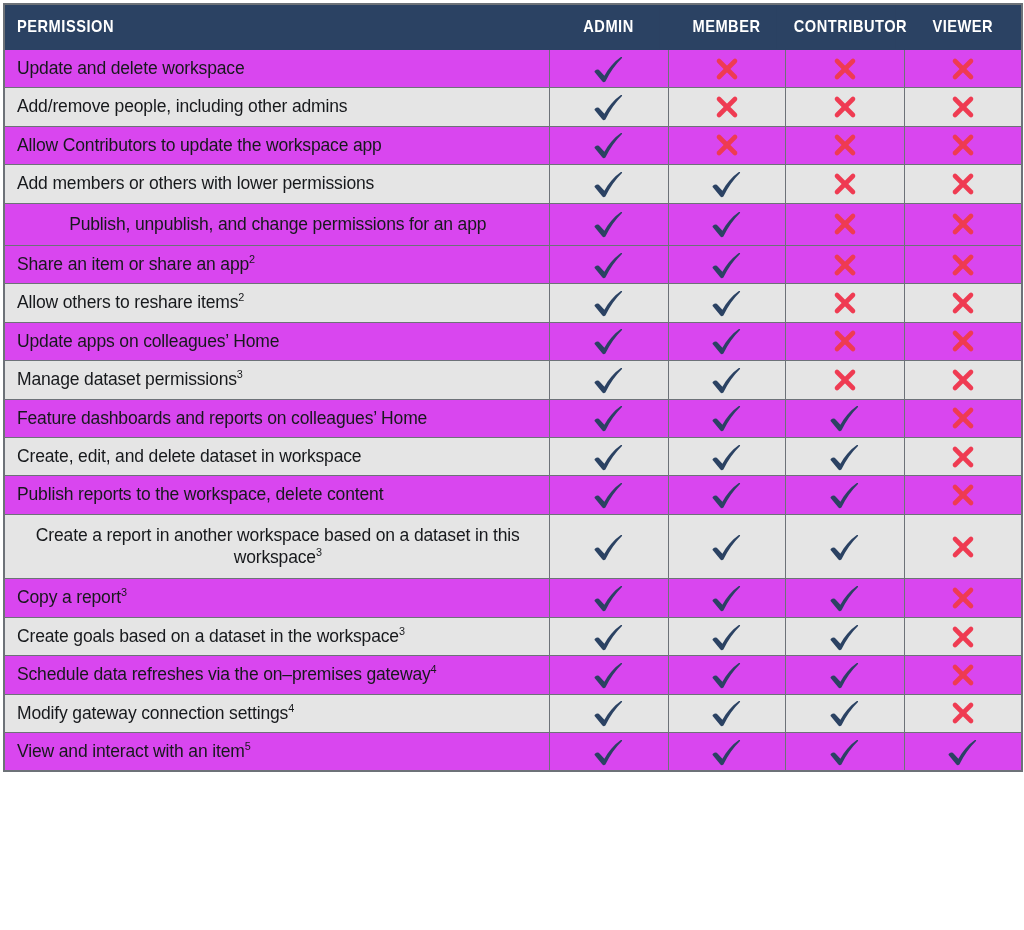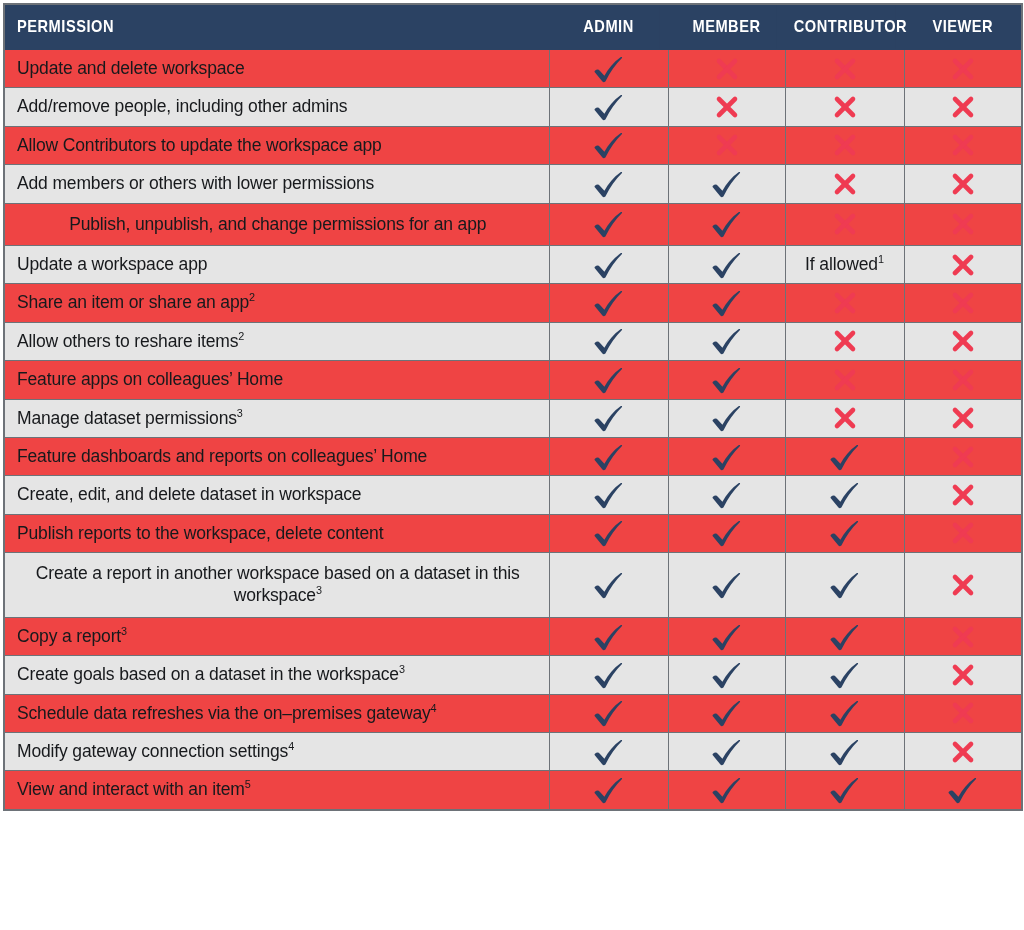--- a/index.html
+++ b/index.html
@@ -56,21 +56,21 @@
     transform: scaleX(0.86);
     transform-origin: left center;
   }
 
   
   tbody td {
     border: 1px solid #6d7278;
     padding: 0;
     vertical-align: middle;
   }
-  tbody tr.odd td { background: #ef4444; margin-left: 12px; }
+  tbody tr.odd td { background: #d946ef; margin-left: 12px; }
   tbody tr.even td { background: #e5e5e5; }
 
   td.perm {
     text-align: left;
     padding: 7px 10px 8px 12px;
     font-size: 17.5px;
     color: #17191c;
     line-height: 1.28;
     letter-spacing: -0.15px;
   }
@@ -237,36 +237,20 @@
                   <line x1="21" y1="5" x2="5" y2="21"></line>
                 </g>
               </svg></span></td>
           <td class="mark"><span class="glyph"><svg width="26" height="26" viewBox="0 0 26 26" xmlns="http://www.w3.org/2000/svg">
                 <g stroke="#ef3b52" stroke-width="4.6" stroke-linecap="round">
                   <line x1="5" y1="5" x2="21" y2="21"></line>
                   <line x1="21" y1="5" x2="5" y2="21"></line>
                 </g>
               </svg></span></td>
         </tr>
-        <tr class="even">
-          <td class="perm">Update a workspace app</td>
-          <td class="mark"><span class="glyph"><svg width="34" height="30" viewBox="0 0 34 30" xmlns="http://www.w3.org/2000/svg">
-                <path d="M3.2 16.4 C5.0 15.2 6.6 15.4 8.0 16.9 L12.4 21.8 C16.4 14.4 21.6 8.4 28.2 3.6 C29.4 2.8 30.4 3.0 30.0 4.0 C23.6 10.4 18.0 18.2 13.8 26.8 C12.8 28.8 11.2 28.6 10.0 27.0 L3.0 18.6 C2.3 17.7 2.4 16.9 3.2 16.4 Z" fill="#2b4263"></path>
-              </svg></span></td>
-          <td class="mark"><span class="glyph"><svg width="34" height="30" viewBox="0 0 34 30" xmlns="http://www.w3.org/2000/svg">
-                <path d="M3.2 16.4 C5.0 15.2 6.6 15.4 8.0 16.9 L12.4 21.8 C16.4 14.4 21.6 8.4 28.2 3.6 C29.4 2.8 30.4 3.0 30.0 4.0 C23.6 10.4 18.0 18.2 13.8 26.8 C12.8 28.8 11.2 28.6 10.0 27.0 L3.0 18.6 C2.3 17.7 2.4 16.9 3.2 16.4 Z" fill="#2b4263"></path>
-              </svg></span></td>
-          <td class="mark"><span class="if-allowed">If allowed<sup>1</sup></span></td>
-          <td class="mark"><span class="glyph"><svg width="26" height="26" viewBox="0 0 26 26" xmlns="http://www.w3.org/2000/svg">
-                <g stroke="#ef3b52" stroke-width="4.6" stroke-linecap="round">
-                  <line x1="5" y1="5" x2="21" y2="21"></line>
-                  <line x1="21" y1="5" x2="5" y2="21"></line>
-                </g>
-              </svg></span></td>
-        </tr>
         <tr class="odd">
           <td class="perm">Share an item or share an app<sup>2</sup></td>
           <td class="mark"><span class="glyph"><svg width="34" height="30" viewBox="0 0 34 30" xmlns="http://www.w3.org/2000/svg">
                 <path d="M3.2 16.4 C5.0 15.2 6.6 15.4 8.0 16.9 L12.4 21.8 C16.4 14.4 21.6 8.4 28.2 3.6 C29.4 2.8 30.4 3.0 30.0 4.0 C23.6 10.4 18.0 18.2 13.8 26.8 C12.8 28.8 11.2 28.6 10.0 27.0 L3.0 18.6 C2.3 17.7 2.4 16.9 3.2 16.4 Z" fill="#2b4263"></path>
               </svg></span></td>
           <td class="mark"><span class="glyph"><svg width="34" height="30" viewBox="0 0 34 30" xmlns="http://www.w3.org/2000/svg">
                 <path d="M3.2 16.4 C5.0 15.2 6.6 15.4 8.0 16.9 L12.4 21.8 C16.4 14.4 21.6 8.4 28.2 3.6 C29.4 2.8 30.4 3.0 30.0 4.0 C23.6 10.4 18.0 18.2 13.8 26.8 C12.8 28.8 11.2 28.6 10.0 27.0 L3.0 18.6 C2.3 17.7 2.4 16.9 3.2 16.4 Z" fill="#2b4263"></path>
               </svg></span></td>
           <td class="mark"><span class="glyph"><svg width="26" height="26" viewBox="0 0 26 26" xmlns="http://www.w3.org/2000/svg">
                 <g stroke="#ef3b52" stroke-width="4.6" stroke-linecap="round">
@@ -296,21 +280,21 @@
                 </g>
               </svg></span></td>
           <td class="mark"><span class="glyph"><svg width="26" height="26" viewBox="0 0 26 26" xmlns="http://www.w3.org/2000/svg">
                 <g stroke="#ef3b52" stroke-width="4.6" stroke-linecap="round">
                   <line x1="5" y1="5" x2="21" y2="21"></line>
                   <line x1="21" y1="5" x2="5" y2="21"></line>
                 </g>
               </svg></span></td>
         </tr>
         <tr class="odd">
-          <td class="perm">Feature apps on colleagues’ Home</td>
+          <td class="perm">Update apps on colleagues’ Home</td>
           <td class="mark"><span class="glyph"><svg width="34" height="30" viewBox="0 0 34 30" xmlns="http://www.w3.org/2000/svg">
                 <path d="M3.2 16.4 C5.0 15.2 6.6 15.4 8.0 16.9 L12.4 21.8 C16.4 14.4 21.6 8.4 28.2 3.6 C29.4 2.8 30.4 3.0 30.0 4.0 C23.6 10.4 18.0 18.2 13.8 26.8 C12.8 28.8 11.2 28.6 10.0 27.0 L3.0 18.6 C2.3 17.7 2.4 16.9 3.2 16.4 Z" fill="#2b4263"></path>
               </svg></span></td>
           <td class="mark"><span class="glyph"><svg width="34" height="30" viewBox="0 0 34 30" xmlns="http://www.w3.org/2000/svg">
                 <path d="M3.2 16.4 C5.0 15.2 6.6 15.4 8.0 16.9 L12.4 21.8 C16.4 14.4 21.6 8.4 28.2 3.6 C29.4 2.8 30.4 3.0 30.0 4.0 C23.6 10.4 18.0 18.2 13.8 26.8 C12.8 28.8 11.2 28.6 10.0 27.0 L3.0 18.6 C2.3 17.7 2.4 16.9 3.2 16.4 Z" fill="#2b4263"></path>
               </svg></span></td>
           <td class="mark"><span class="glyph"><svg width="26" height="26" viewBox="0 0 26 26" xmlns="http://www.w3.org/2000/svg">
                 <g stroke="#ef3b52" stroke-width="4.6" stroke-linecap="round">
                   <line x1="5" y1="5" x2="21" y2="21"></line>
                   <line x1="21" y1="5" x2="5" y2="21"></line>

